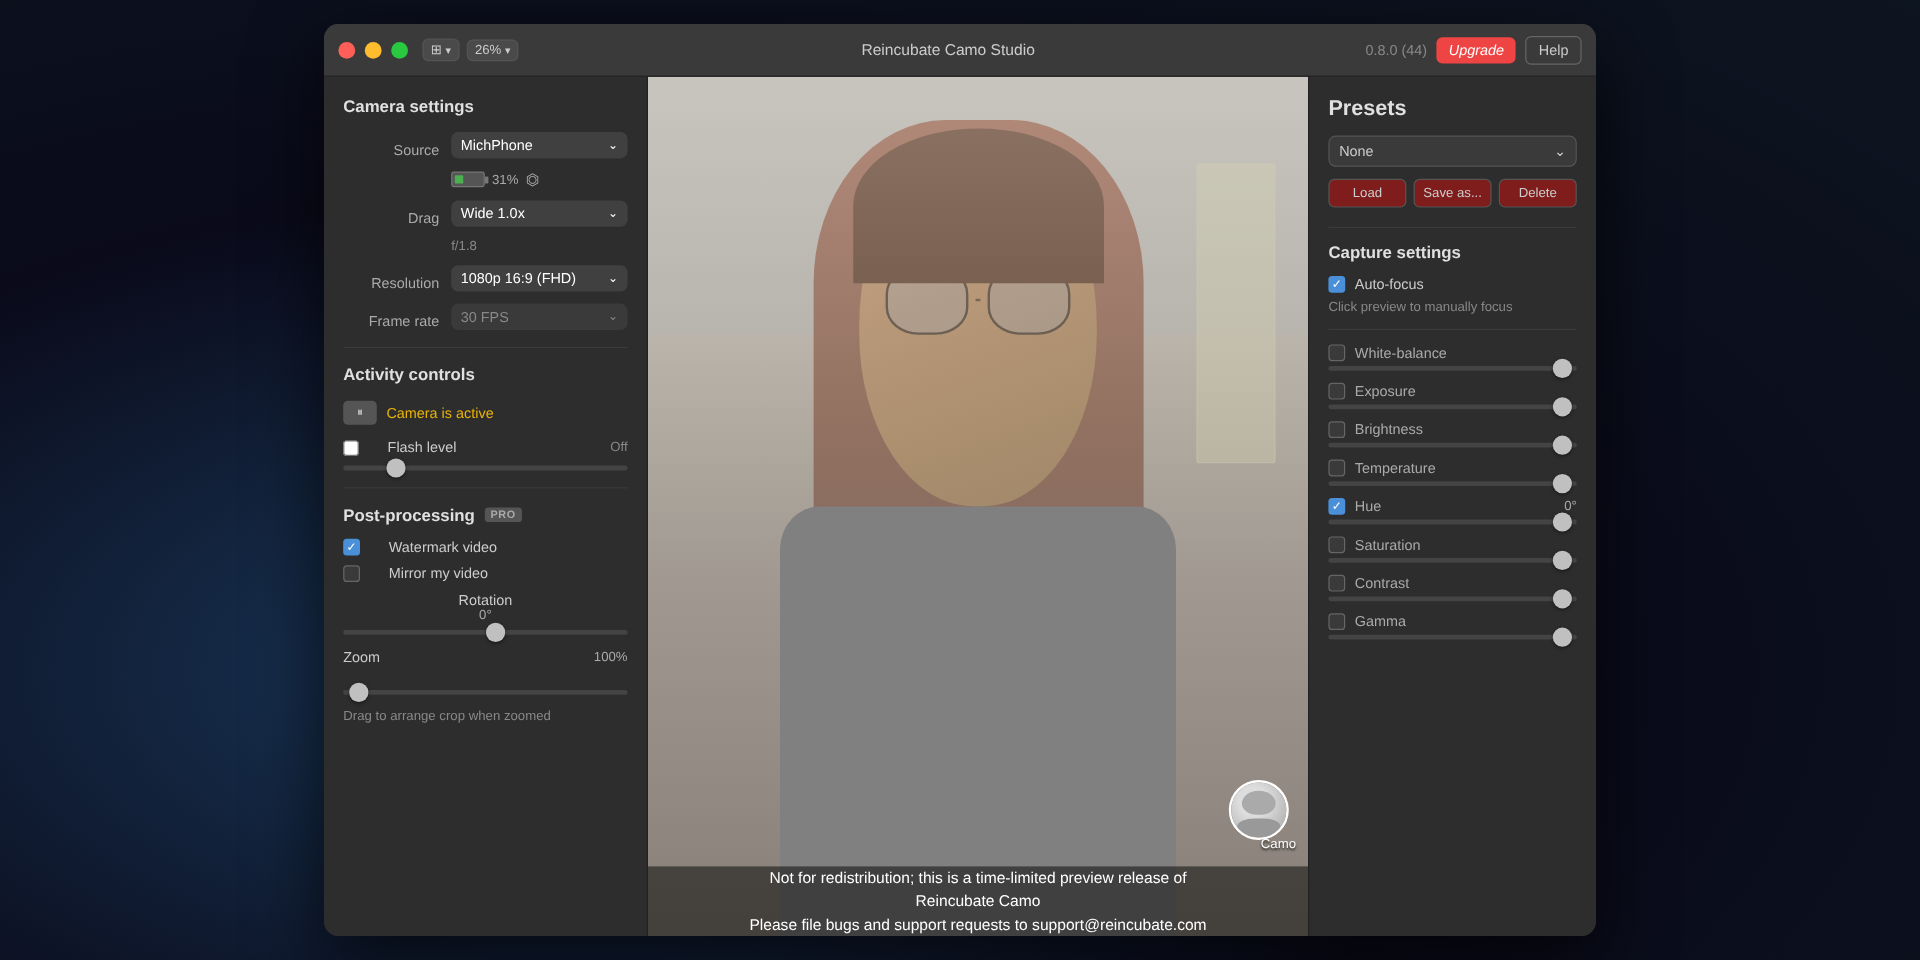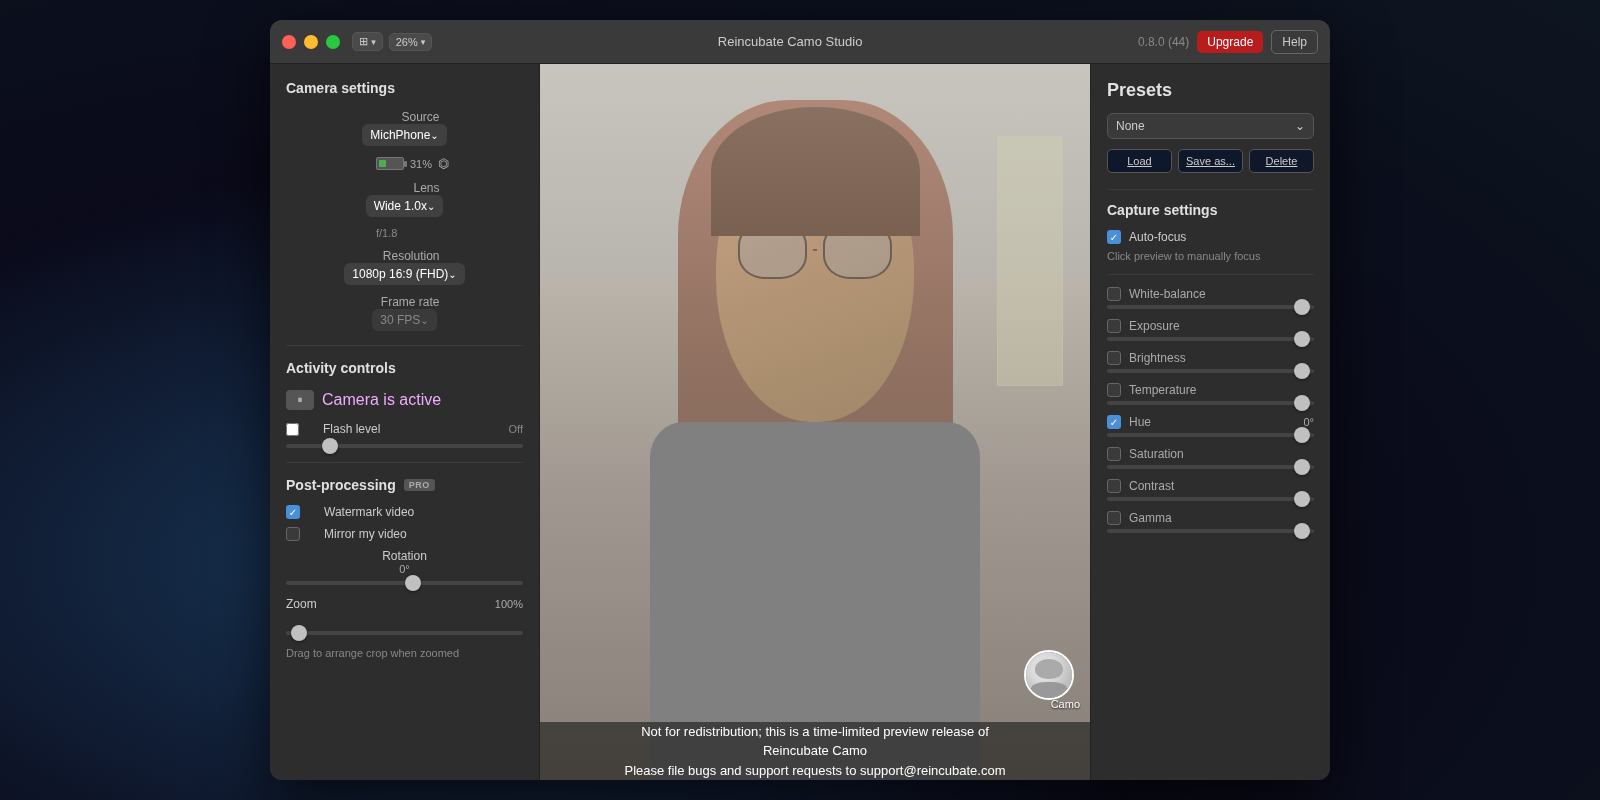--- a/index.html
+++ b/index.html
@@ -71,27 +71,28 @@
     .titlebar-right {
       display: flex;
       align-items: center;
       gap: 8px;
     }
     .version-text {
       color: #888;
       font-size: 12px;
     }
     .upgrade-btn {
-      background: #b91c1c;
+      background: #ef4444;
       color: white;
       border: none;
       border-radius: 5px;
       padding: 4px 10px;
       font-size: 12px;
       cursor: pointer;
+      font-style: italic;
     }
     .help-btn {
       background: transparent;
       border: 1px solid #666;
       border-radius: 5px;
       color: #ccc;
       padding: 4px 10px;
       font-size: 12px;
       cursor: pointer;
     }
@@ -111,23 +112,22 @@
       flex-shrink: 0;
     }
     .section-title {
       color: #e0e0e0;
       font-size: 14px;
       font-weight: 600;
       margin-bottom: 14px;
     }
     .field-row {
       display: flex;
-      align-items: center;
+      align-items: flex-end;
       margin-bottom: 10px;
-      flex-direction: column;
     }
     .field-label {
       color: #aaa;
       font-size: 12px;
       width: 80px;
       text-align: right;
       margin-right: 10px;
       flex-shrink: 0;
     }
     .select-box {
@@ -211,22 +211,22 @@
       color: #ccc;
       width: 28px;
       height: 20px;
       display: flex;
       align-items: center;
       justify-content: center;
       font-size: 10px;
       cursor: pointer;
     }
     .camera-active-text {
-      color: #f0abfc;
-      font-size: 16px;
+      color: #eab308;
+      font-size: 12px;
     }
     .checkbox-row {
       display: flex;
       align-items: center;
       gap: 24px;
       margin-bottom: 8px;
     }
     .checkbox-row label {
       color: #ccc;
       font-size: 12px;
@@ -389,29 +389,28 @@
       margin-bottom: 10px;
       cursor: pointer;
     }
     .presets-btns {
       display: flex;
       gap: 6px;
       margin-bottom: 16px;
     }
     .preset-btn {
       flex: 1;
-      background: #0f172a;
+      background: #7f1d1d;
       border: 1px solid #555;
       border-radius: 5px;
       color: #ccc;
       padding: 5px 0;
       font-size: 11px;
       cursor: pointer;
       text-align: center;
-      text-decoration: underline;
     }
     .capture-title { color: #e0e0e0; font-size: 14px; font-weight: 600; margin-bottom: 12px; }
     .capture-row {
       display: flex;
       align-items: center;
       gap: 8px;
       margin-bottom: 6px;
     }
     .capture-row label { color: #ccc; font-size: 12px; }
     .autofocus-hint { color: #888; font-size: 11px; margin-left: 0; }
@@ -518,21 +517,21 @@
       <div class="battery-row">
         <div class="battery-icon">
           <div class="battery-fill"></div>
           <div class="battery-tip"></div>
         </div>
         <span class="battery-pct">31%</span>
         <span class="usb-icon">⏣</span>
       </div>
 
       <div class="field-row">
-        <div class="field-label">Lens</div>
+        <div class="field-label">Drag</div>
         <div class="select-box">
           <span>Wide 1.0x</span>
           <span class="sel-caret">⌄</span>
         </div>
       </div>
 
       <div class="f-number">f/1.8</div>
 
       <div class="field-row">
         <div class="field-label">Resolution</div>

